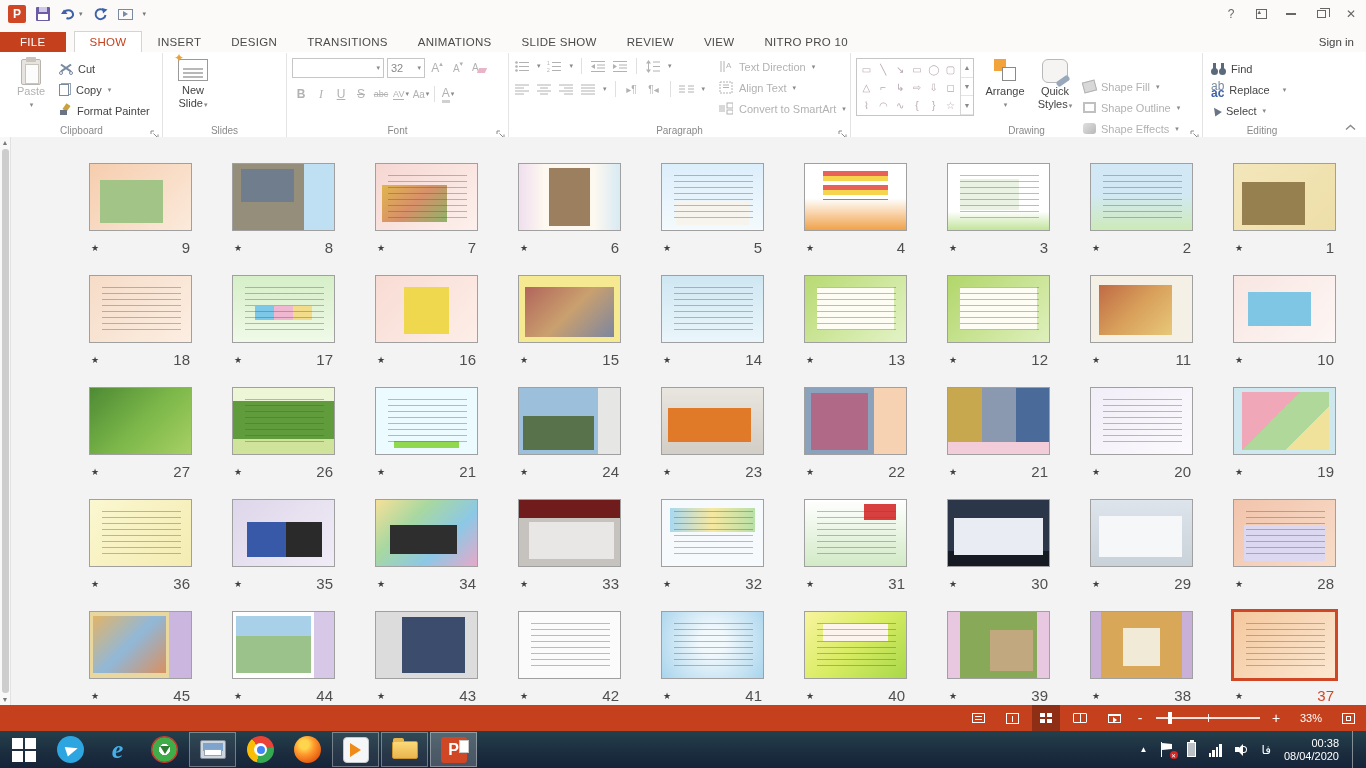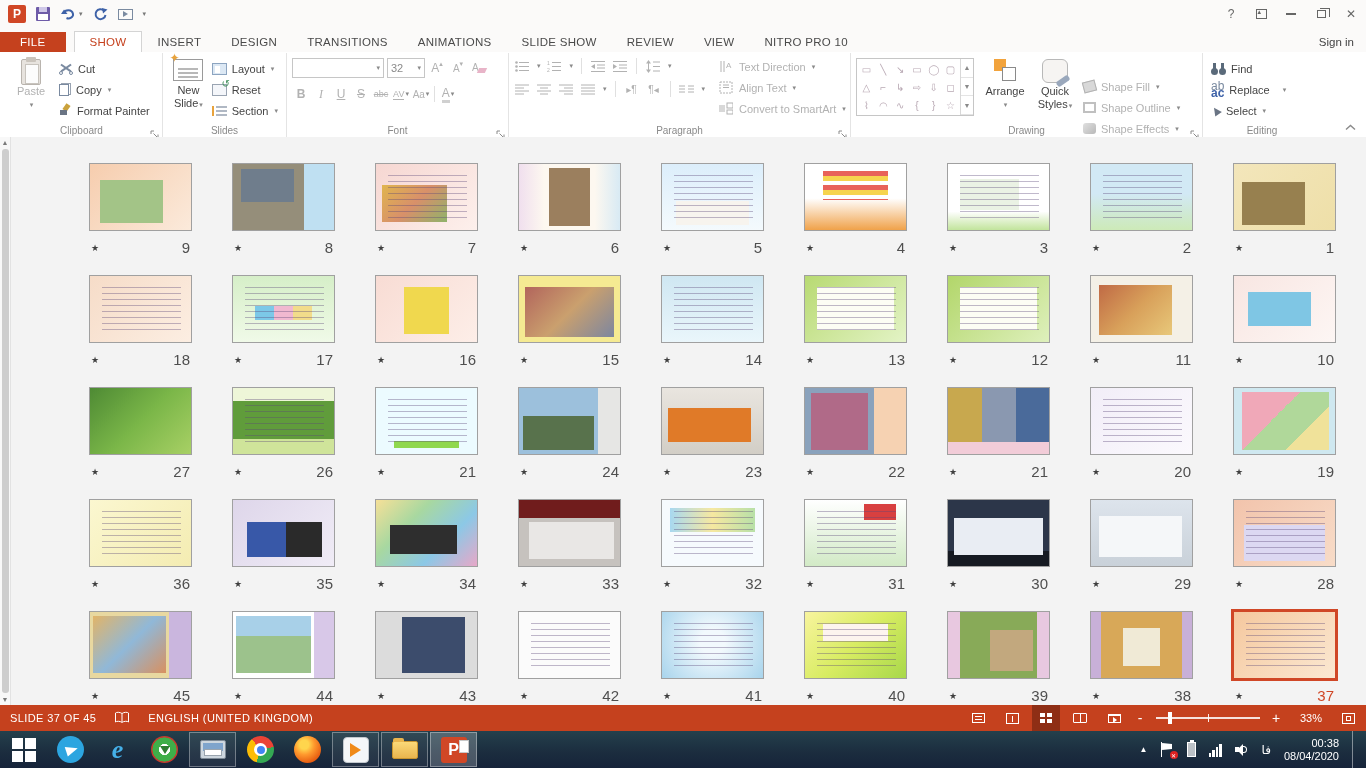--- a/index.html
+++ b/index.html
@@ -280,36 +280,20 @@
           <path d="M1 1h3M1 1v3M3.5 3.5L7.5 7.5M8 4.5V8H4.5" stroke="#8a8a8a" fill="none"></path>
         </svg></span>
   </div>
 
   <div class="grp" style="width:124px">
     <div class="bigbtn">
       <span class="newslideic"></span>
       <span>New</span>
       <span><span>Slide</span><span class="drop">▾</span></span>
     </div>
-    <div class="col" style="margin-top:2px">
-      <div class="srow">
-          <span class="layic"></span>
-          <span>Layout</span>
-          <span class="drop">▾</span>
-        </div>
-      <div class="srow">
-          <span class="resetic"></span>
-          <span>Reset</span>
-        </div>
-      <div class="srow">
-          <span class="sectic"></span>
-          <span>Section</span>
-          <span class="drop">▾</span>
-        </div>
-    </div>
     <div class="grp-label">Slides</div>
   </div>
 
   <div class="grp" style="width:222px">
     <div class="col" style="width:100%">
       <div class="fontrow">
         <span class="combo" style="width:92px">
             <span></span>
             <span class="drop">▾</span>
           </span>
@@ -1126,28 +1110,20 @@
         </div>
         <div class="meta">
           <span class="star">★</span>
           <span class="snum sel">37</span>
         </div>
       </div>
     </div>
 </div>
 
 <div class="statusbar">
-  <div class="lft">
-    <span>SLIDE 37 OF 45</span>
-    <span><svg width="16" height="13">
-          <path d="M8 2.5C6 1 2.5 1 1.5 2V11c1-1 4.5-1 6.5.4c2-1.4 5.5-1.4 6.5-.4V2C13.5 1 10 1 8 2.5z" fill="none" stroke="#fff"></path>
-          <line x1="8" y1="2.5" x2="8" y2="11" stroke="#fff"></line>
-        </svg></span>
-    <span>ENGLISH (UNITED KINGDOM)</span>
-  </div>
   <div class="rgt">
     <span class="sbtn">
         <span class="vic notes"></span>
       </span>
     <span class="sbtn">
         <span class="vic normal"></span>
       </span>
     <span class="sbtn active">
         <span class="vic grid4"></span>
       </span>

